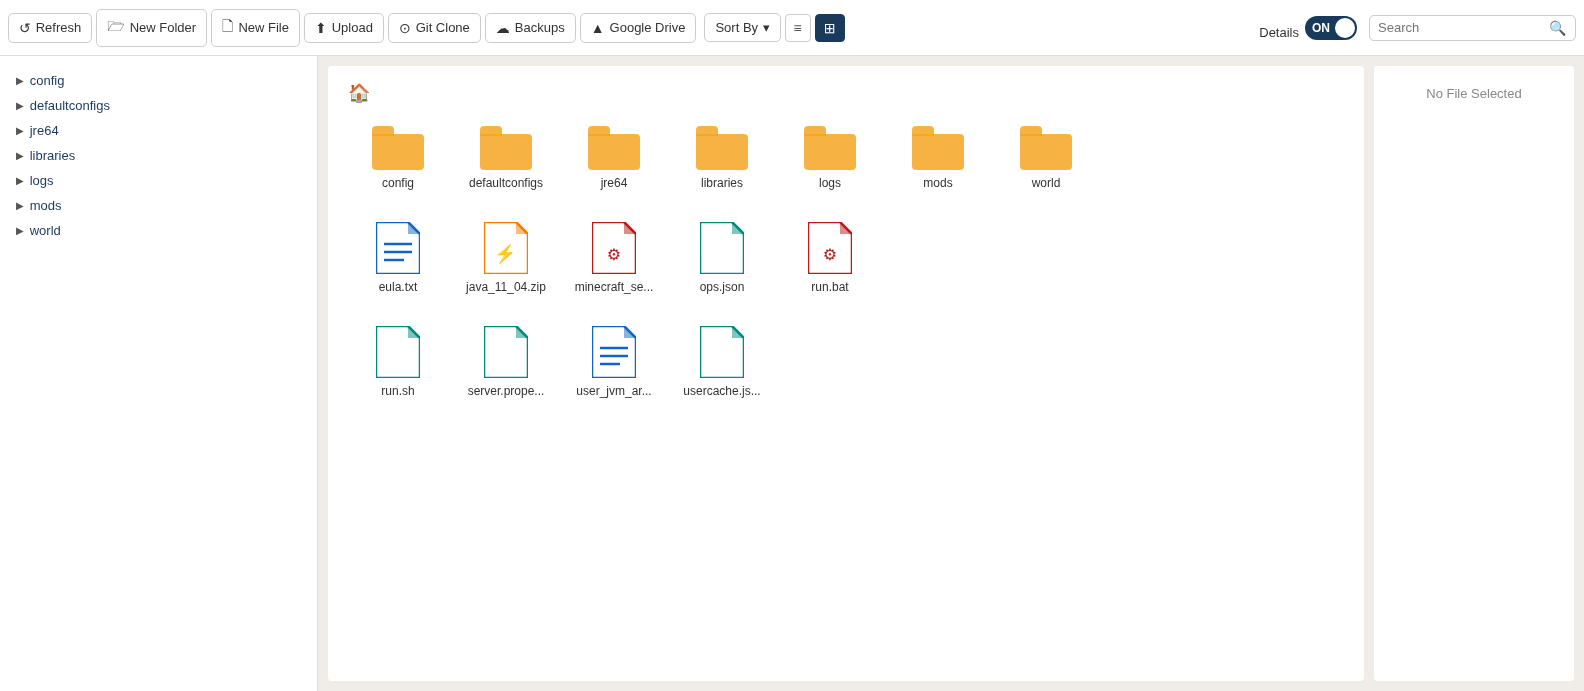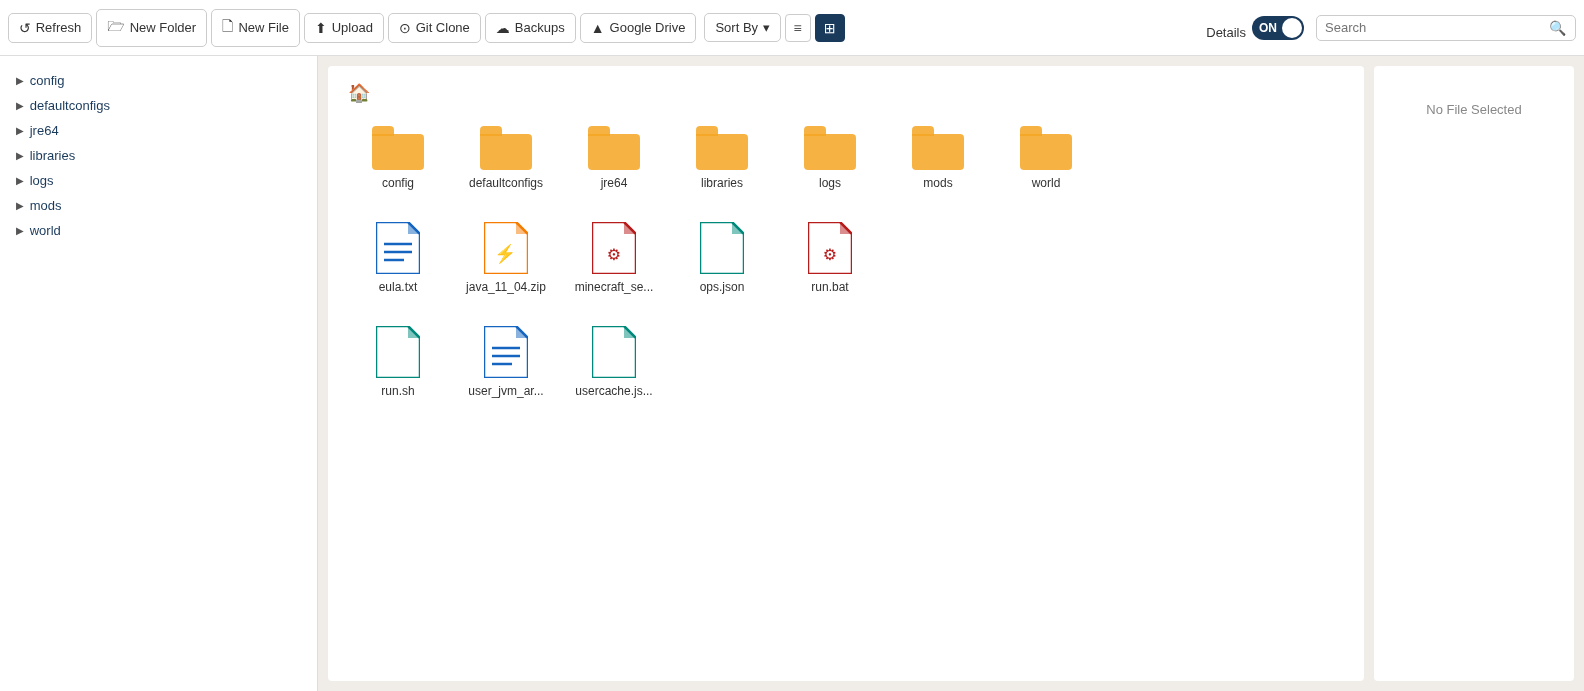--- a/index.html
+++ b/index.html
@@ -65,21 +65,21 @@
       background: #fff;
       border-radius: 50%;
     }
 
     .search-box {
       display: flex;
       align-items: center;
       border: 1px solid #ccc;
       border-radius: 5px;
       padding: 4px 8px;
-      width: 260px;
+      width: 207px;
       gap: 6px;
     }
     .search-box input {
       border: none;
       outline: none;
       font-size: 13px;
       width: 100%;
       color: #333;
     }
     .search-icon { color: #888; font-size: 14px; cursor: pointer; }
@@ -179,21 +179,21 @@
 
     
     .details-panel {
       width: 200px;
       background: #fff;
       margin: 10px 10px 10px 0;
       border-radius: 4px;
       display: flex;
       align-items: flex-start;
       justify-content: center;
-      padding: 36px;
+      padding: 20px;
       color: #888;
       font-size: 13px;
     }
 
     
     .sort-by-area {
       display: flex;
       align-items: center;
       gap: 4px;
       margin-left: 4px;
@@ -415,20 +415,27 @@
     <div class="files-grid" style="margin-top:12px;">
 
       <div class="file-item">
         <svg width="44" height="52" viewBox="0 0 44 52">
           <polygon points="0,0 32,0 44,12 44,52 0,52" fill="white" stroke="#00897B" stroke-width="2.5"></polygon>
           <polygon points="32,0 44,12 32,12" fill="#00897B" opacity="0.5"></polygon>
         </svg>
         <span class="file-label">run.sh</span>
       </div>
 
+      <div class="file-item">
+        <svg width="44" height="52" viewBox="0 0 44 52">
+          <polygon points="0,0 32,0 44,12 44,52 0,52" fill="white" stroke="#00897B" stroke-width="2.5"></polygon>
+          <polygon points="32,0 44,12 32,12" fill="#00897B" opacity="0.5"></polygon>
+        </svg>
+        <span class="file-label">server.prope...</span>
+      </div>
 
       <div class="file-item">
         <svg width="44" height="52" viewBox="0 0 44 52">
           <polygon points="0,0 32,0 44,12 44,52 0,52" fill="white" stroke="#1565C0" stroke-width="2.5"></polygon>
           <polygon points="32,0 44,12 32,12" fill="#1565C0" opacity="0.5"></polygon>
           <line x1="8" y1="22" x2="36" y2="22" stroke="#1565C0" stroke-width="2.5"></line>
           <line x1="8" y1="30" x2="36" y2="30" stroke="#1565C0" stroke-width="2.5"></line>
           <line x1="8" y1="38" x2="28" y2="38" stroke="#1565C0" stroke-width="2.5"></line>
         </svg>
         <span class="file-label">user_jvm_ar...</span>

